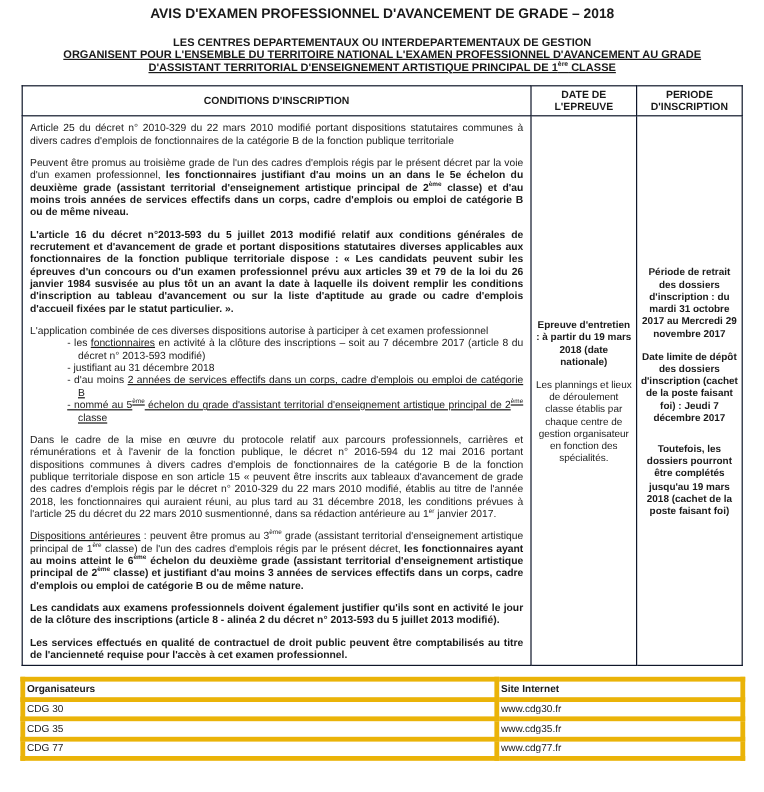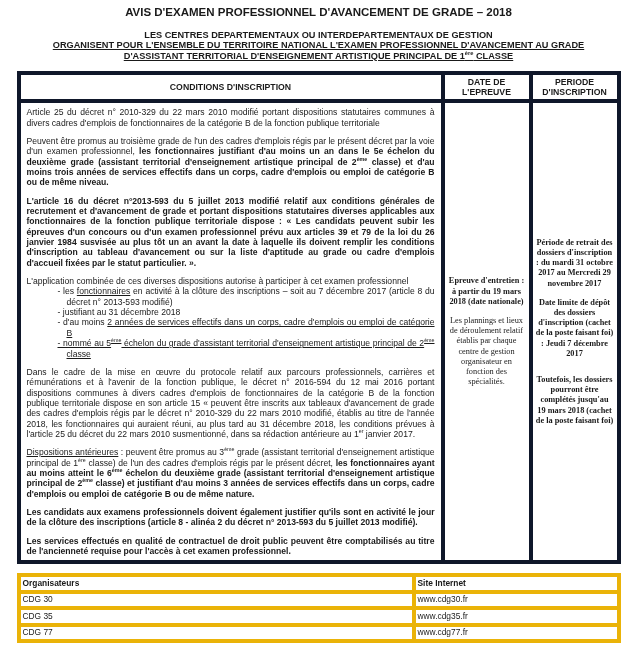--- a/index.html
+++ b/index.html
@@ -10,32 +10,32 @@
     font-family:"Liberation Sans", sans-serif;
     -webkit-font-smoothing:antialiased;
   }
   .page { padding-top:6px; }
 
   .title { text-align:center; font-weight:bold; font-size:11.5px; line-height:12.5px; }
   .subtitle { margin-top:11px; text-align:center; font-weight:bold; font-size:9.2px; line-height:10.6px; }
   .uline { text-decoration:underline; }
 
   table.doc { border-collapse:collapse; width:600px; margin:10px auto 0 auto; table-layout:fixed; }
-  table.doc th, table.doc td { border:4px solid #0f172a; }
+  table.doc th, table.doc td { border:1px solid #0f172a; }
 
   th.hdr { font-size:8.7px; font-weight:bold; text-align:center; padding:2px 2px; line-height:10px; height:22px; }
   col.c-cond { width:424px; } col.c-date { width:88px; } col.c-per { width:88px; }
 
   td.cond {
     vertical-align:top; padding:4px 6px 4px 6px;
     font-size:8.6px; line-height:10.35px; text-align:justify;
   }
   td.side {
     vertical-align:middle; text-align:center; padding:3px 3px;
-    font-size:8.3px; line-height:10.2px;font-family:Liberation Serif, serif;
+    font-size:8.3px; line-height:10.2px;
   }
   .para { margin-bottom:8px; }
   .para.tight { margin-bottom:0; }
   .para.indent { padding-left:40px; text-indent:-9px; }
   .b { font-weight:bold; }
   .u { text-decoration:underline; }
   sup { font-size:0.62em; line-height:0; }
 
   .footer-note {
     margin-top:11px; text-align:center;
@@ -87,21 +87,21 @@
             <div class="para indent tight"><span>- justifiant au 31 décembre 2018</span></div>
             <div class="para indent tight"><span>- d'au moins </span><span class="u">2 années de services effectifs dans un corps, cadre d'emplois ou emploi de catégorie B</span></div>
             <div class="para indent"><span class="u">- nommé au 5</span><sup class="u">ème</sup><span class="u"> échelon du grade d'assistant territorial d'enseignement artistique principal de 2</span><sup class="u">ème</sup><span class="u"> classe</span></div>
             <div class="para"><span>Dans le cadre de la mise en œuvre du protocole relatif aux parcours professionnels, carrières et rémunérations et à l'avenir de la fonction publique, le décret n° 2016-594 du 12 mai 2016 portant dispositions communes à divers cadres d'emplois de fonctionnaires de la catégorie B de la fonction publique territoriale dispose en son article 15 « peuvent être inscrits aux tableaux d'avancement de grade des cadres d'emplois régis par le décret n° 2010-329 du 22 mars 2010 modifié, établis au titre de l'année 2018, les fonctionnaires qui auraient réuni, au plus tard au 31 décembre 2018, les conditions prévues à l'article 25 du décret du 22 mars 2010 susmentionné, dans sa rédaction antérieure au 1</span><sup>er</sup><span> janvier 2017.</span></div>
             <div class="para"><span class="u">Dispositions antérieures</span><span> : peuvent être promus au 3</span><sup>ème</sup><span> grade (assistant territorial d'enseignement artistique principal de 1</span><sup>ère</sup><span> classe) de l'un des cadres d'emplois régis par le présent décret, </span><span class="b">les fonctionnaires ayant au moins atteint le 6</span><sup class="b">ème</sup><span class="b"> échelon du deuxième grade (assistant territorial d'enseignement artistique principal de 2</span><sup class="b">ème</sup><span class="b"> classe) et justifiant d'au moins 3 années de services effectifs dans un corps, cadre d'emplois ou emploi de catégorie B ou de même nature.</span></div>
             <div class="para"><span class="b">Les candidats aux examens professionnels doivent également justifier qu'ils sont en activité le jour de la clôture des inscriptions (article 8 - alinéa 2 du décret n° 2013-593 du 5 juillet 2013 modifié).</span></div>
             <div class="para tight"><span class="b">Les services effectués en qualité de contractuel de droit public peuvent être comptabilisés au titre de l'ancienneté requise pour l'accès à cet examen professionnel.</span></div>
           </td>
         <td class="side">
             <div class="para" style="margin-bottom: 9px;"><span class="b">Epreuve d'entretien : à partir du 19 mars 2018 (date nationale)</span></div>
-            <div class="para tight"><span>Les plannings et lieux de déroulement relatif établis par chaque centre de gestion organisateur en fonction des spécialités.</span></div>
+            <div class="para tight"><span>Les plannings et lieux de déroulement classe établis par chaque centre de gestion organisateur en fonction des spécialités.</span></div>
           </td>
         <td class="side">
             <div class="para" style="margin-bottom: 9px;"><span class="b">Période de retrait des dossiers d'inscription : du mardi 31 octobre 2017 au Mercredi 29 novembre 2017</span></div>
             <div class="para" style="margin-bottom: 16px;"><span class="b">Date limite de dépôt des dossiers d'inscription (cachet de la poste faisant foi) : Jeudi 7 décembre 2017</span></div>
             <div class="para tight"><span class="b">Toutefois, les dossiers pourront être complétés jusqu'au 19 mars 2018 (cachet de la poste faisant foi)</span></div>
           </td>
       </tr>
     </tbody>
   </table>
 

